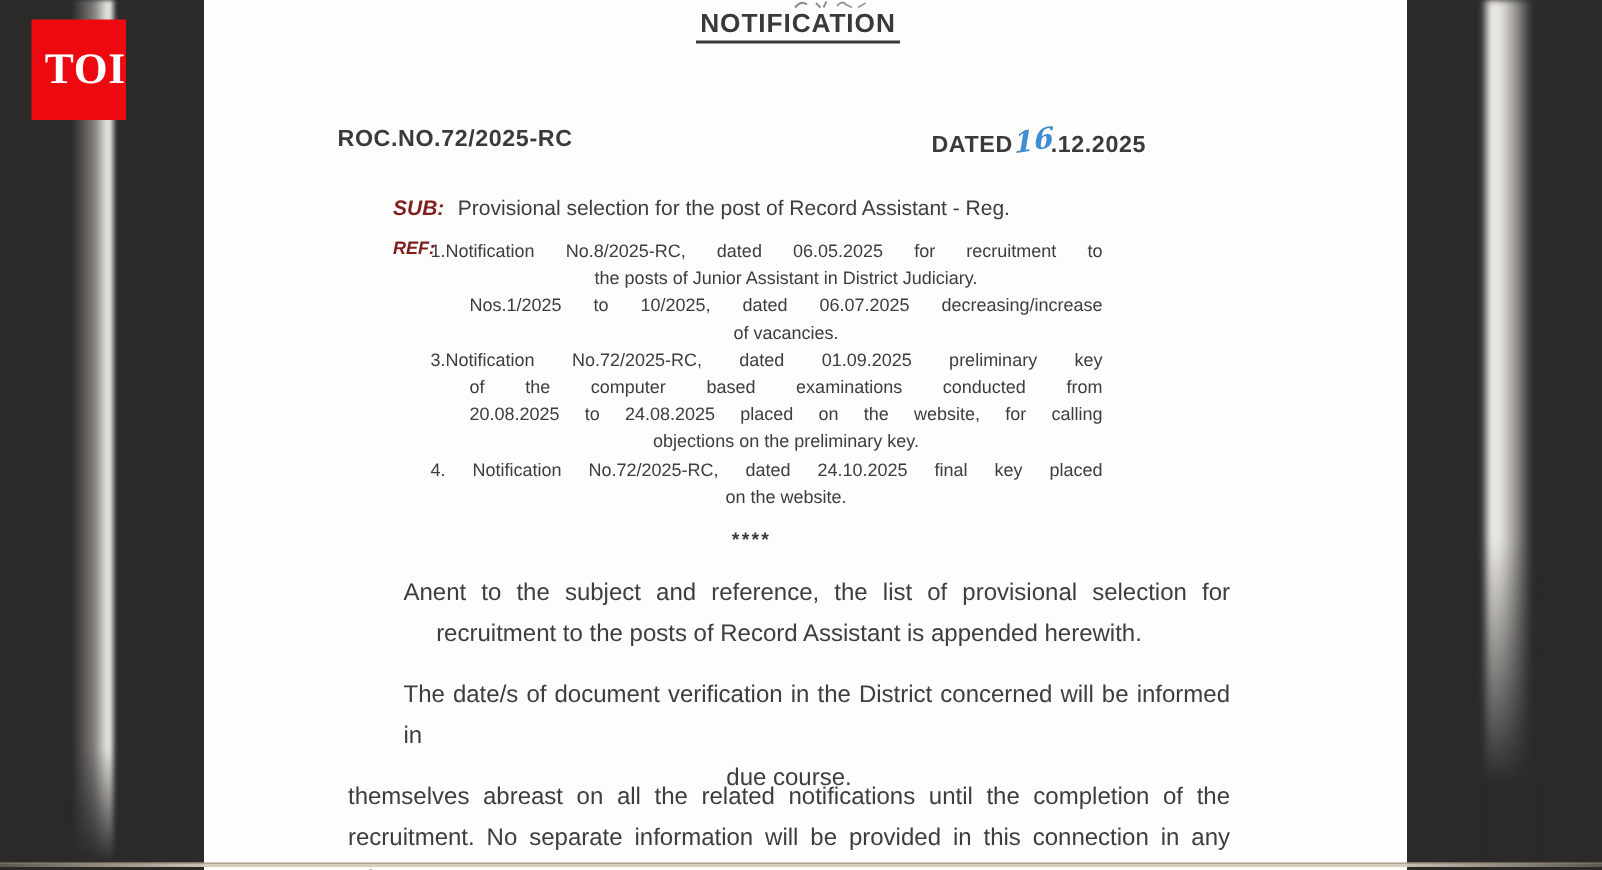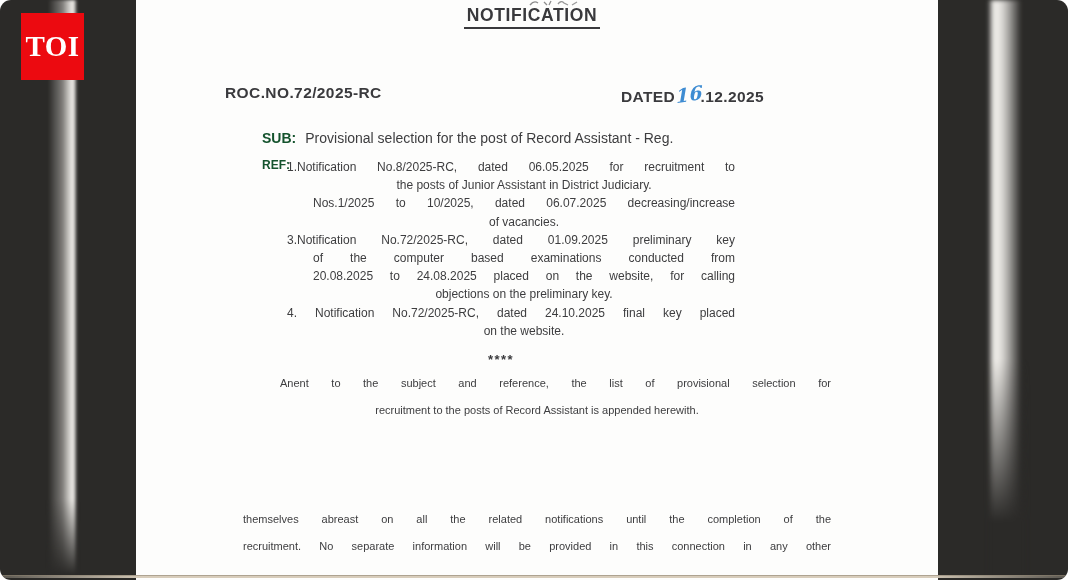--- a/index.html
+++ b/index.html
@@ -1,19 +1,19 @@
 <!DOCTYPE html>
 <html><head>
 <meta charset="utf-8">
 <style>
   * { margin:0; padding:0; box-sizing:border-box; }
   html,body { width:1068px; height:580px; overflow:hidden; }
   body { font-family:"Liberation Sans", sans-serif; }
 
-  .stage { position:relative; width:1068px; height:580px; background:#2b2a28; overflow:hidden;border-radius:11px; }
+  .stage { position:relative; width:1068px; height:580px; background:#2b2a28; overflow:hidden; }
 
   
   .streak-left { position:absolute; left:48px; top:0; width:30px; height:580px;
     background:linear-gradient(90deg, rgba(43,42,40,0) 0%, #7e7c79 48%, #d9d7d3 74%, #f1efeb 86%, rgba(43,42,40,0) 97%);
     filter:blur(1.5px); }
   .streak-left::after { content:""; position:absolute; inset:0;
     background:linear-gradient(180deg, rgba(43,42,40,0) 86%, #2b2a28 99%); }
   .streak-right { position:absolute; left:988px; top:0; width:38px; height:580px;
     background:linear-gradient(90deg, rgba(43,42,40,0) 0%, #f3f1ed 14%, #e2e0dc 34%, #a5a3a0 55%, rgba(43,42,40,0) 88%);
     filter:blur(2px); }
@@ -31,48 +31,48 @@
     color:#39393c; border-bottom:2.5px solid #39393c; padding:0 3px 1px 3px; margin-left:-10px; }
 
   .roc-row { position:absolute; left:89px; top:84px; width:588px; display:flex;
     justify-content:space-between; font-size:15.5px; font-weight:700; letter-spacing:.4px; color:#3a3a3d; }
   .dated-group { margin-right:49px; white-space:nowrap; }
   .ink { display:inline-block; font-family:"DejaVu Serif", serif; font-style:italic; font-weight:700;
     font-size:19px; color:#3e8cd2; transform:rotate(-9deg) skewX(-8deg);
     margin:0 -3px 0 1px; position:relative; top:-1px; }
 
   .sub-row { position:absolute; left:126px; top:130px; width:620px; font-size:14px; white-space:nowrap; }
-  .lbl { font-weight:700; color:#14532d; }
+  .lbl { font-weight:700; color:#7f1d1d;font-style:italic; }
   .sub-row .lbl { margin-right:9px; }
 
   .ref-block { position:absolute; left:126px; top:158px; width:473px; font-size:12px; }
   .ref-lbl { position:absolute; left:0; top:0; }
   .ref-items { margin-left:25px; width:448px; }
   .rline { line-height:18.2px; }
   .wrap { padding-left:26px; }
 
   .jline { text-align:justify; text-align-last:justify; }
   .lline { text-align:center; }
 
   .stars { position:absolute; left:89px; top:352px; width:552px; text-align:center;
     font-size:13px; font-weight:700; letter-spacing:1.5px; color:#3a3a3d; }
 
-  .para { position:absolute; left:107px; width:588px; font-size:11px; }
+  .para { position:absolute; left:96px; width:588px; font-size:16px;margin-top:12px; }
   .para > div { line-height:27.3px; }
   .p1 { top:370px; }
   .p2 { top:438px; }
   .p3 { top:506px; }
   .ind { padding-left:37px; }
 
   .bottom-line { position:absolute; left:0; top:575px; width:1068px; height:3px;
     background:linear-gradient(90deg, rgba(150,143,130,.45), #d8cdbb 14%, #d8cdbb 86%, rgba(150,143,130,.45));
     border-top:1px solid rgba(140,130,112,.55); z-index:5; }
 
   .toi { position:absolute; left:21px; top:13px; width:63px; height:67px; background:#ec0a10;
-    display:flex; align-items:center; justify-content:center; z-index:6; }
+    display:flex; align-items:center; justify-content:flex-end; z-index:6; }
   .toi span { font-family:"Liberation Serif", serif; font-weight:700; font-size:29px;
     color:#ffffff; letter-spacing:.5px; }
 </style>
 </head>
 <body>
 
 <div class="stage">
 
   <div class="streak-left"></div>
   <div class="streak-right"></div>
@@ -125,20 +125,24 @@
       </div>
     </div>
 
     <div class="stars">****</div>
 
     <div class="para p1">
       <div class="jline ind">Anent to the subject and reference, the list of provisional selection for</div>
       <div class="lline">recruitment to the posts of Record Assistant is appended herewith.</div>
     </div>
 
+    <div class="para p2">
+      <div class="jline ind">The date/s of document verification in the District concerned will be informed in</div>
+      <div class="lline">due course.</div>
+    </div>
 
     <div class="para p3">
       <div class="jline">themselves abreast on all the related notifications until the completion of the</div>
       <div class="jline">recruitment.  No separate information will be provided in this connection in any other</div>
     </div>
 
   </div>
 
   <div class="bottom-line"></div>
 

